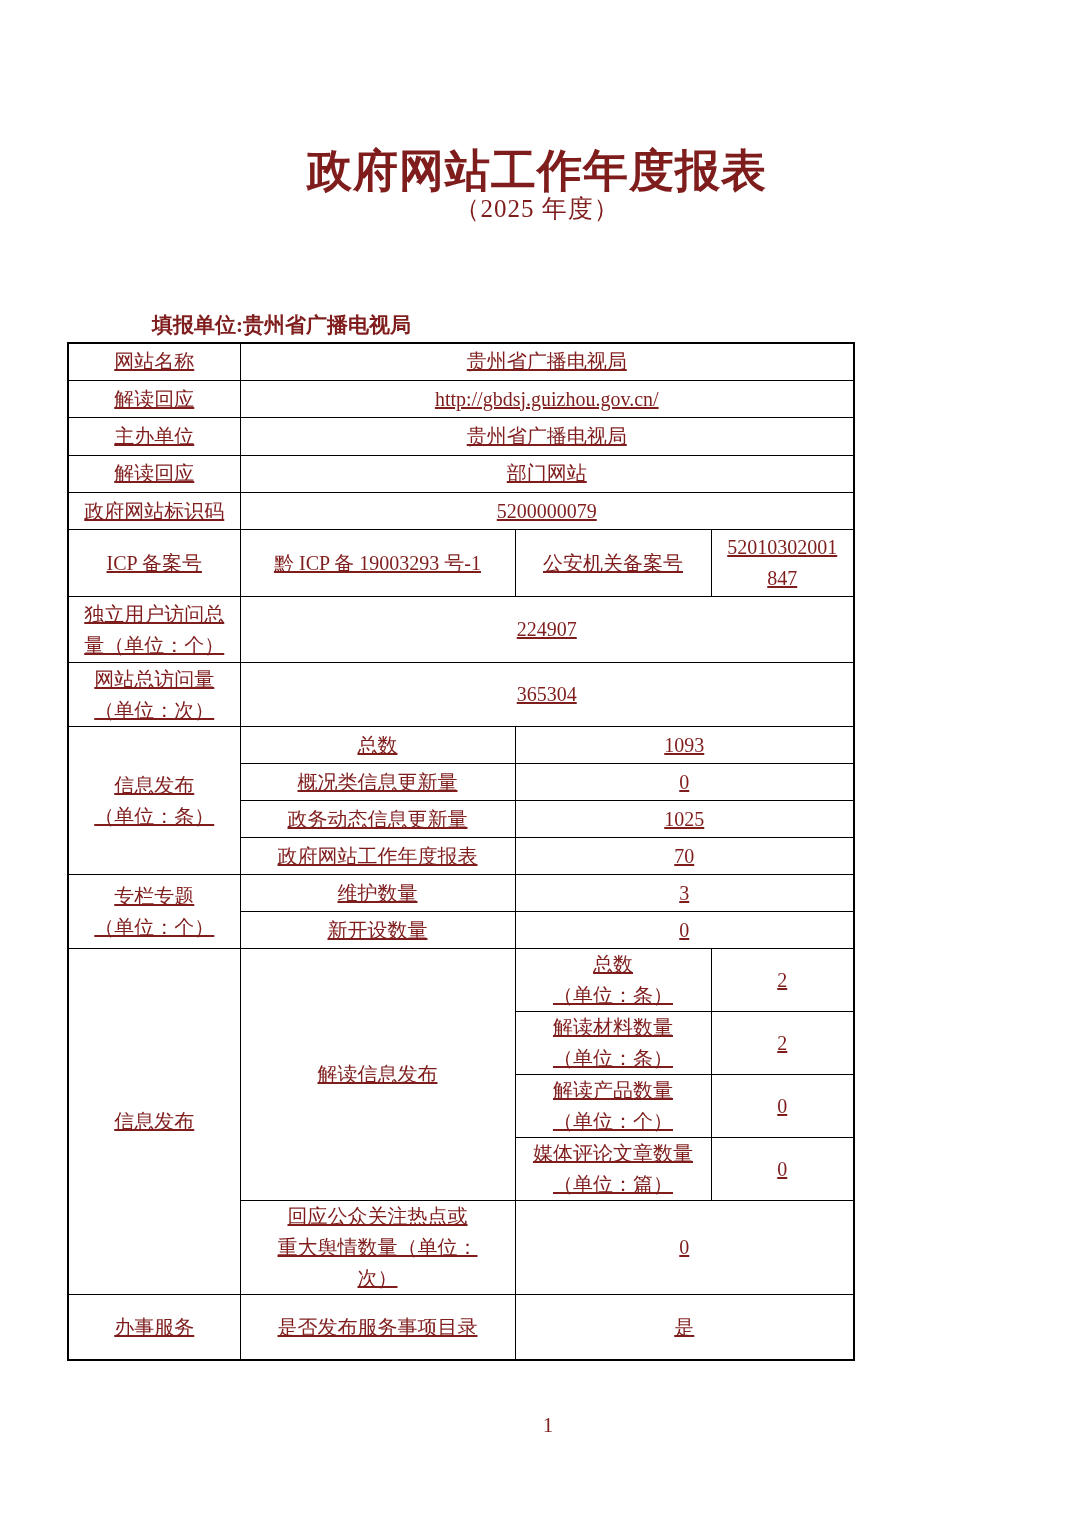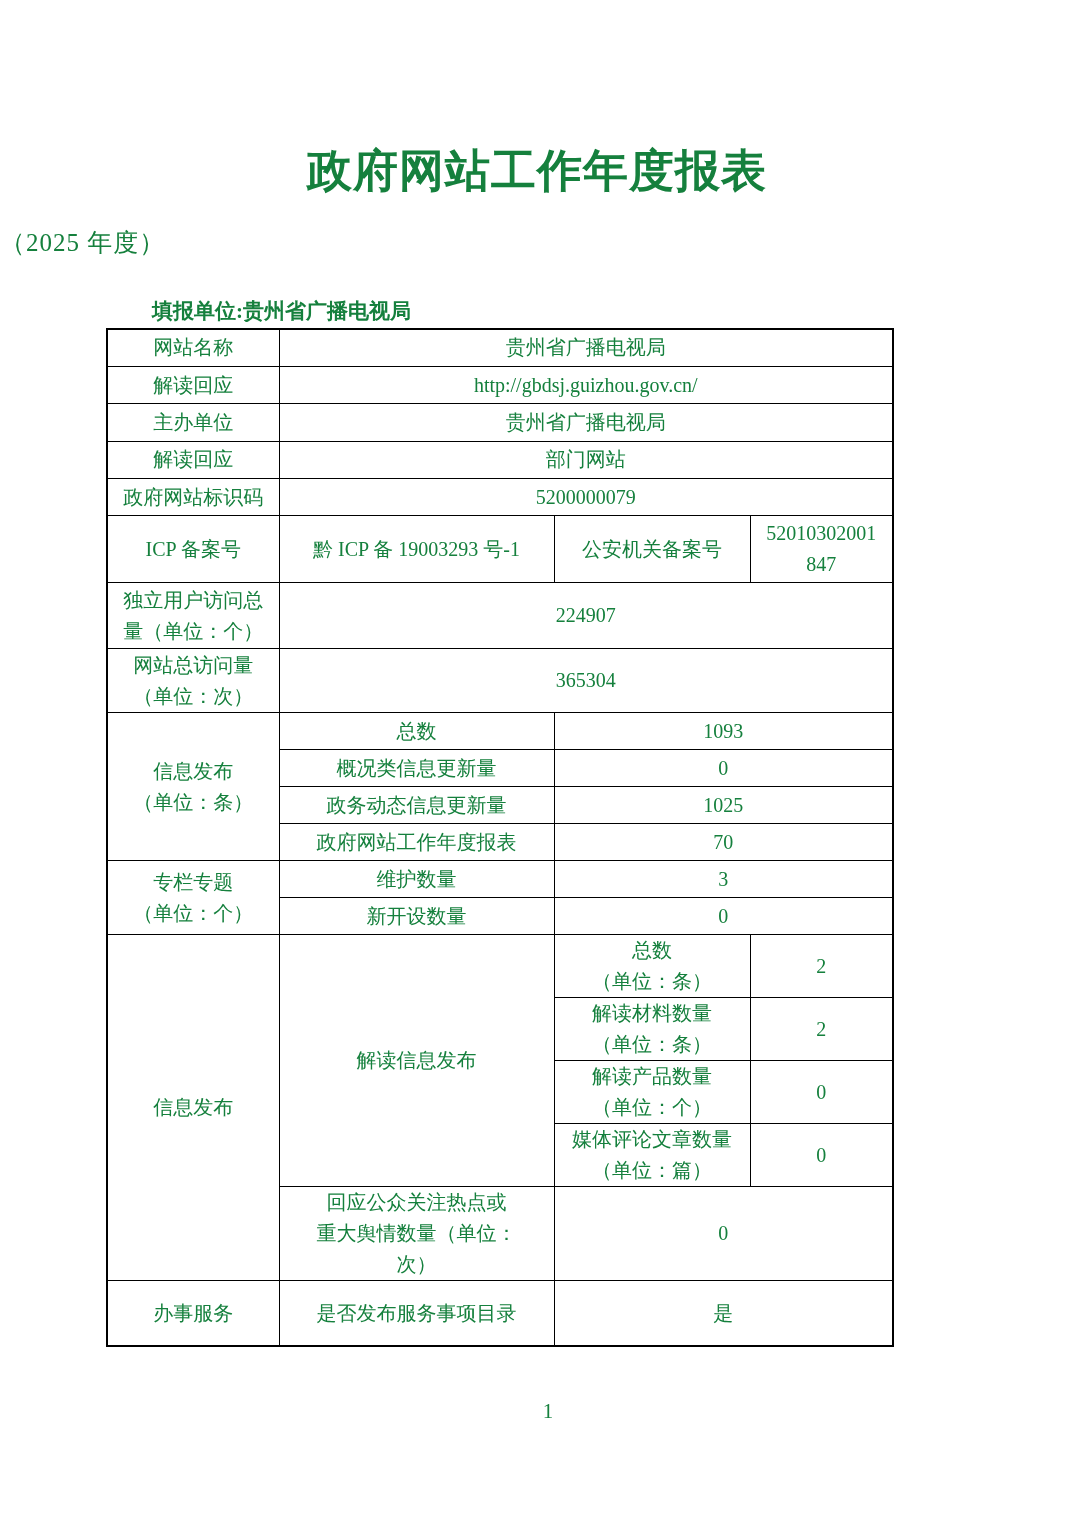--- a/index.html
+++ b/index.html
@@ -5,51 +5,52 @@
   html, body {
     margin: 0;
     padding: 0;
     background: #ffffff;
   }
   .page {
     position: relative;
     width: 1074px;
     height: 1520px;
     background: #ffffff;
-    color: #15803d;
+    color: #7f1d1d;
     font-family: "Liberation Serif", "DejaVu Serif", serif;
     overflow: hidden;
   }
   .title {
     padding-top: 146px;
     text-align: center;
     font-family: "Liberation Sans", "DejaVu Sans", sans-serif;
     font-weight: 700;
     font-size: 45px;
     line-height: 50px;
     letter-spacing: 1px;
   }
   .subtitle {
-    margin-top: 34px;
+    text-align: center;
     font-size: 25px;
     line-height: 26px;
     letter-spacing: 1px;
   }
   .report-unit {
-    margin: 44px 0 6px 152px;
+    margin: 92px 0 6px 152px;
     font-size: 21px;
     line-height: 22px;
     font-weight: 700;
   }
   table.report {
-    margin-left: 106px;
+    margin-left: 67px;
     width: 786px;
     border-collapse: collapse;
     table-layout: fixed;
     border: 2px solid #000;
+    text-decoration: underline;
   }
   table.report td {
     border: 1px solid #000;
     text-align: center;
     vertical-align: middle;
     font-size: 20px;
     line-height: 31px;
     white-space: pre-line;
     padding: 0 4px;
     overflow: hidden;

